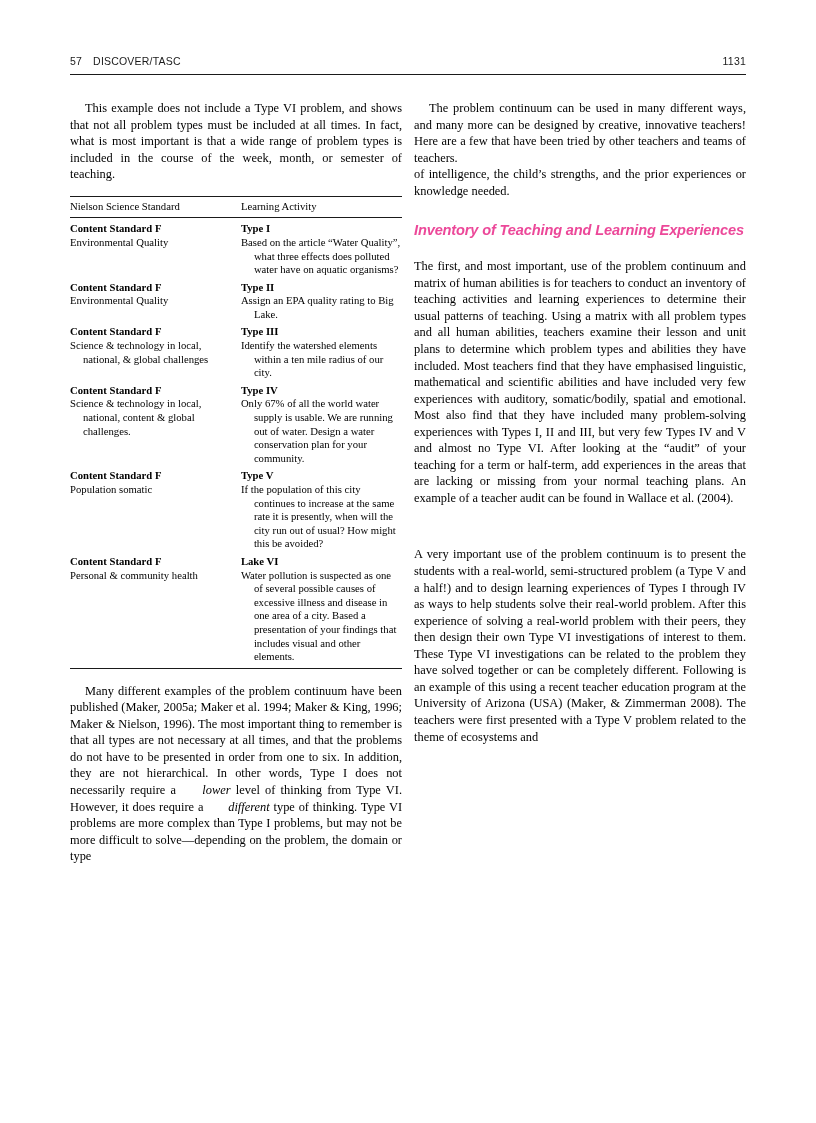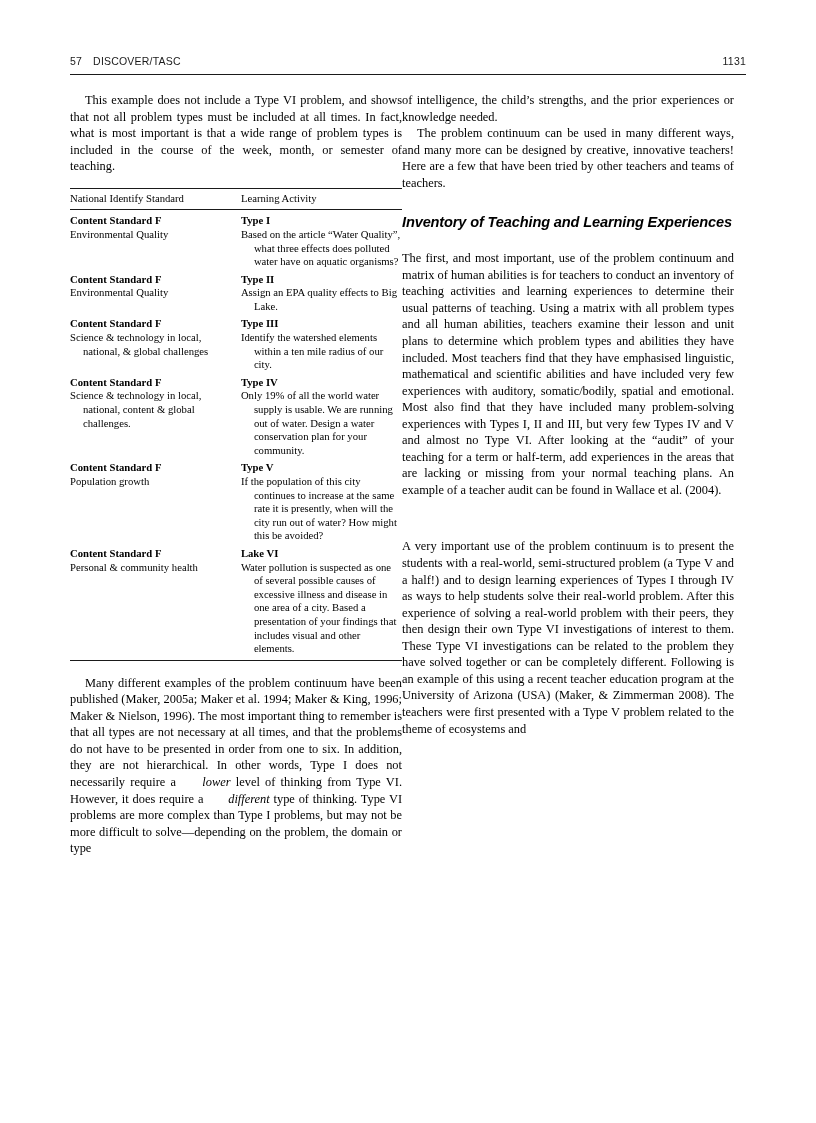--- a/index.html
+++ b/index.html
@@ -46,24 +46,25 @@
     top: 74px;
     width: 676px;
     height: 0;
     border-top: 1.4px solid #1a1a1a;
   }
 
   
   .columns {
     position: absolute;
     left: 70px;
-    top: 92px;
+    top: 100px;
     width: 676px;
     height: 940px;
     display: flex;
+    gap: 12px;
   }
   .col {
     width: 332px;
     flex: 0 0 332px;
   }
 
   p.body {
     margin: 0;
     font-size: 12.4px;
     line-height: 16.55px;
@@ -75,21 +76,21 @@
   p.body.noindent { text-indent: 0; }
 
   h2.sec-head {
     margin: 0;
     font-family: "Liberation Sans", sans-serif;
     font-style: italic;
     font-weight: bold;
     font-size: 14.6px;
     line-height: 22px;
     letter-spacing: -0.15px;
-    color: #000000;
+    color: #ec4899;
   }
   .space-before-head { height: 20px; }
   .space-after-head { height: 17px; }
   .space-after-head-2 { height: 20px; }
 
   
   .tbl-wrap {
     margin: 13px 0 0 0;
     width: 332px;
   }
@@ -160,21 +161,21 @@
 
     <div class="col">
 
       <p class="body">This example does not include a Type VI problem, and shows that not all problem types must be included at all times. In fact, what is most important is that a wide range of problem types is included in the course of the week, month, or semester of teaching.</p>
 
       <div class="tbl-wrap">
         <div class="rule-thick-top"></div>
         <table class="std-table">
           <thead>
             <tr>
-              <th class="c1">National Identify Standard</th>
+              <th class="c1">Nielson Science Standard</th>
               <th class="c2">Learning Activity</th>
             </tr>
           </thead>
         </table>
         <div class="rule-thin"></div>
         <table class="std-table">
           <tbody>
             <tr>
               <td class="c1">
                 <span class="cell-title">Content Standard F</span>
@@ -185,51 +186,51 @@
                 <span class="cell-text">Based on the article “Water Quality”, what three effects does polluted water have on aquatic organisms?</span>
               </td>
             </tr>
             <tr class="row-gap">
               <td class="c1">
                 <span class="cell-title">Content Standard F</span>
                 <span class="cell-text">Environmental Quality</span>
               </td>
               <td class="c2">
                 <span class="cell-title">Type II</span>
-                <span class="cell-text">Assign an EPA quality effects to Big Lake.</span>
+                <span class="cell-text">Assign an EPA quality rating to Big Lake.</span>
               </td>
             </tr>
             <tr class="row-gap">
               <td class="c1">
                 <span class="cell-title">Content Standard F</span>
                 <span class="cell-text">Science &amp; technology in local, national, &amp; global challenges</span>
               </td>
               <td class="c2">
                 <span class="cell-title">Type III</span>
                 <span class="cell-text">Identify the watershed elements within a ten mile radius of our city.</span>
               </td>
             </tr>
             <tr>
               <td class="c1">
                 <span class="cell-title">Content Standard F</span>
                 <span class="cell-text">Science &amp; technology in local, national, content &amp; global challenges.</span>
               </td>
               <td class="c2">
                 <span class="cell-title">Type IV</span>
-                <span class="cell-text">Only 19% of all the world water supply is usable. We are running out of water. Design a water conservation plan for your community.</span>
-              </td>
-            </tr>
-            <tr class="row-gap">
-              <td class="c1">
-                <span class="cell-title">Content Standard F</span>
-                <span class="cell-text">Population growth</span>
+                <span class="cell-text">Only 67% of all the world water supply is usable. We are running out of water. Design a water conservation plan for your community.</span>
+              </td>
+            </tr>
+            <tr class="row-gap">
+              <td class="c1">
+                <span class="cell-title">Content Standard F</span>
+                <span class="cell-text">Population somatic</span>
               </td>
               <td class="c2">
                 <span class="cell-title">Type V</span>
-                <span class="cell-text">If the population of this city continues to increase at the same rate it is presently, when will the city run out of water? How might this be avoided?</span>
+                <span class="cell-text">If the population of this city continues to increase at the same rate it is presently, when will the city run out of usual? How might this be avoided?</span>
               </td>
             </tr>
             <tr class="row-gap">
               <td class="c1">
                 <span class="cell-title">Content Standard F</span>
                 <span class="cell-text">Personal &amp; community health</span>
               </td>
               <td class="c2">
                 <span class="cell-title">Lake VI</span>
                 <span class="cell-text">Water pollution is suspected as one of several possible causes of excessive illness and disease in one area of a city. Based a presentation of your findings that includes visual and other elements.</span>
@@ -239,22 +240,22 @@
         </table>
         <div class="rule-thick-bottom" style="margin-top:4px;"></div>
       </div>
 
       <p class="body" style="margin-top:14px;"><span>Many different examples of the problem continuum have been published (Maker, 2005a; Maker et al. 1994; Maker &amp; King, 1996; Maker &amp; Nielson, 1996). The most important thing to remember is that all types are not necessary at all times, and that the problems do not have to be presented in order from one to six. In addition, they are not hierarchical. In other words, Type I does not necessarily require a </span><span class="it">lower</span><span> level of thinking from Type VI. However, it does require a </span><span class="it">different</span><span> type of thinking. Type VI problems are more complex than Type I problems, but may not be more difficult to solve—depending on the problem, the domain or type</span></p>
 
     </div>
 
     <div class="col">
 
+      <p class="body">The problem continuum can be used in many different ways, and many more can be designed by creative, innovative teachers! Here are a few that have been tried by other teachers and teams of teachers.</p>
       <p class="body noindent">of intelligence, the child’s strengths, and the prior experiences or knowledge needed.</p>
-      <p class="body">The problem continuum can be used in many different ways, and many more can be designed by creative, innovative teachers! Here are a few that have been tried by other teachers and teams of teachers.</p>
 
       <div class="space-before-head"></div>
       <h2 class="sec-head">Inventory of Teaching and Learning Experiences</h2>
       <div class="space-after-head"></div>
 
       <p class="body noindent">The first, and most important, use of the problem continuum and matrix of human abilities is for teachers to conduct an inventory of teaching activities and learning experiences to determine their usual patterns of teaching. Using a matrix with all problem types and all human abilities, teachers examine their lesson and unit plans to determine which problem types and abilities they have included. Most teachers find that they have emphasised linguistic, mathematical and scientific abilities and have included very few experiences with auditory, somatic/bodily, spatial and emotional. Most also find that they have included many problem-solving experiences with Types I, II and III, but very few Types IV and V and almost no Type VI. After looking at the “audit” of your teaching for a term or half-term, add experiences in the areas that are lacking or missing from your normal teaching plans. An example of a teacher audit can be found in Wallace et al. (2004).</p>
 
       <div class="space-before-head"></div>
       <div class="space-after-head-2"></div>
 

